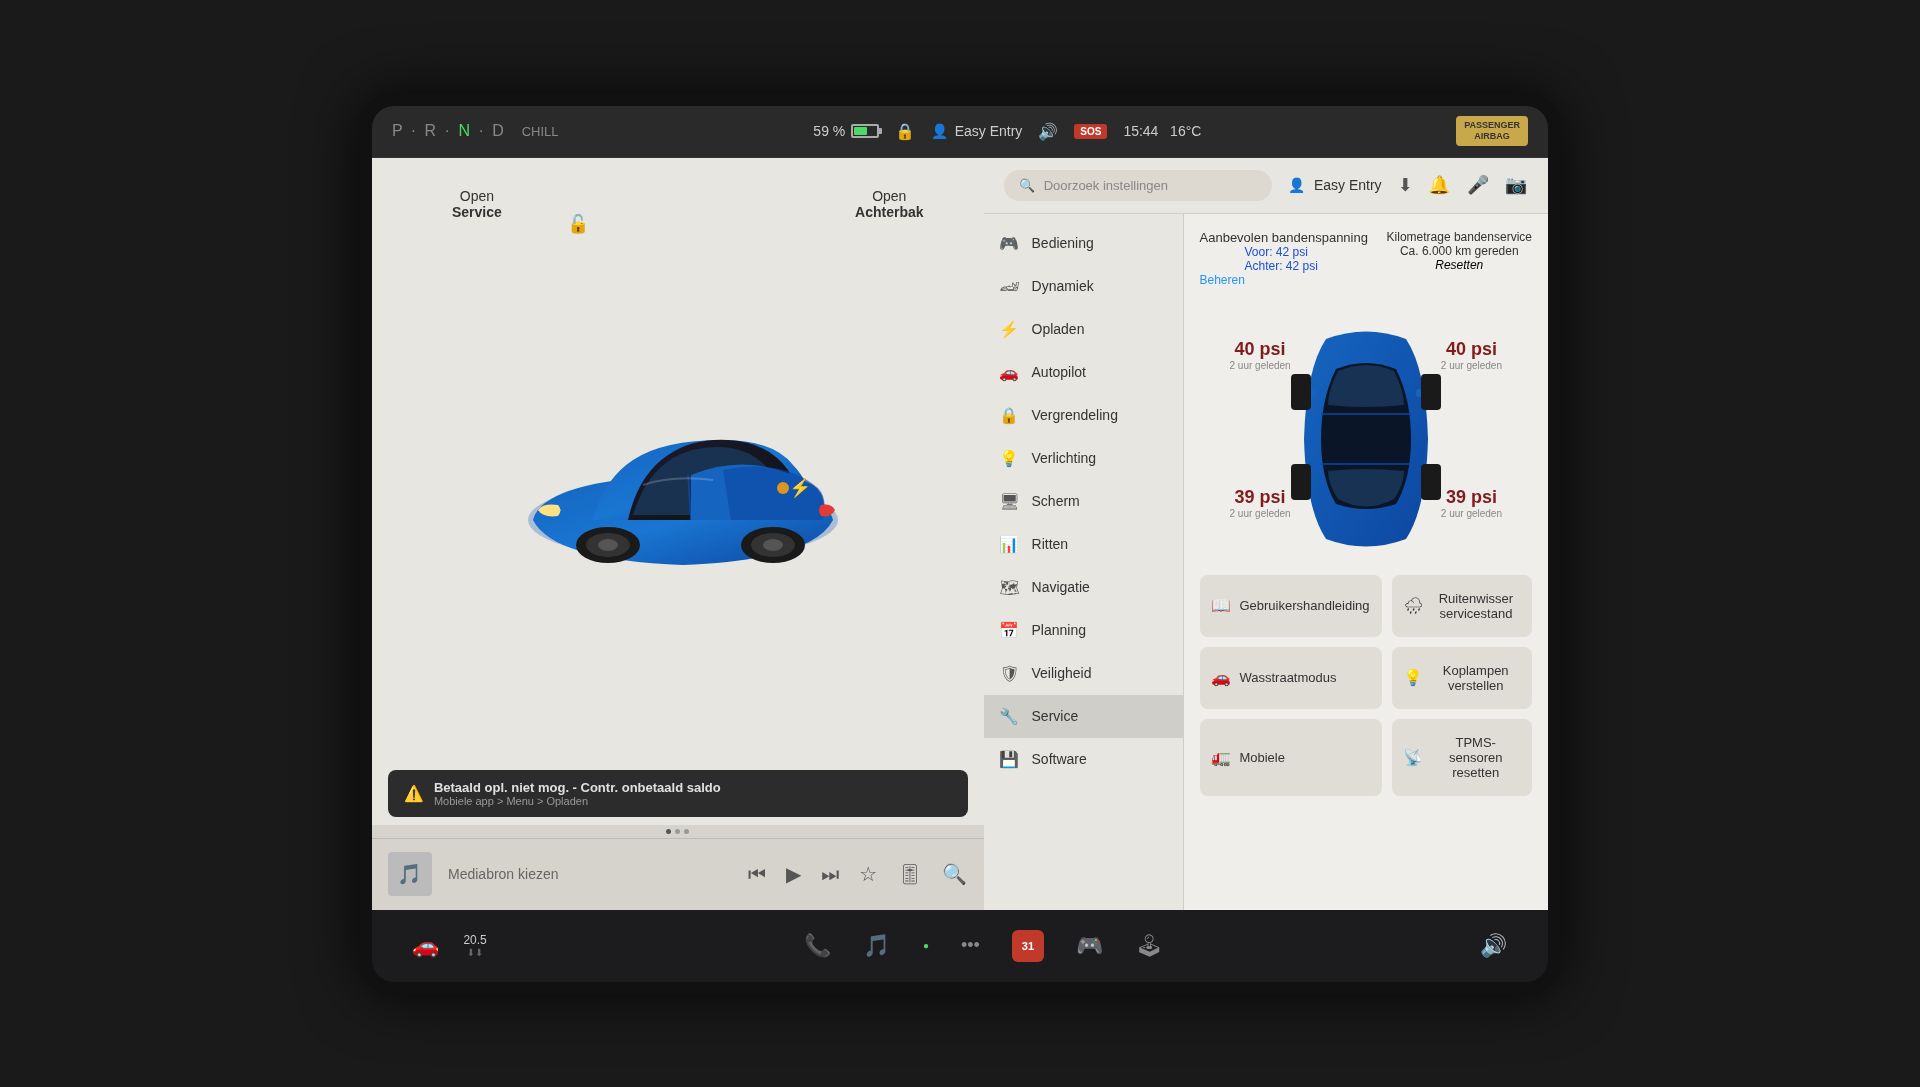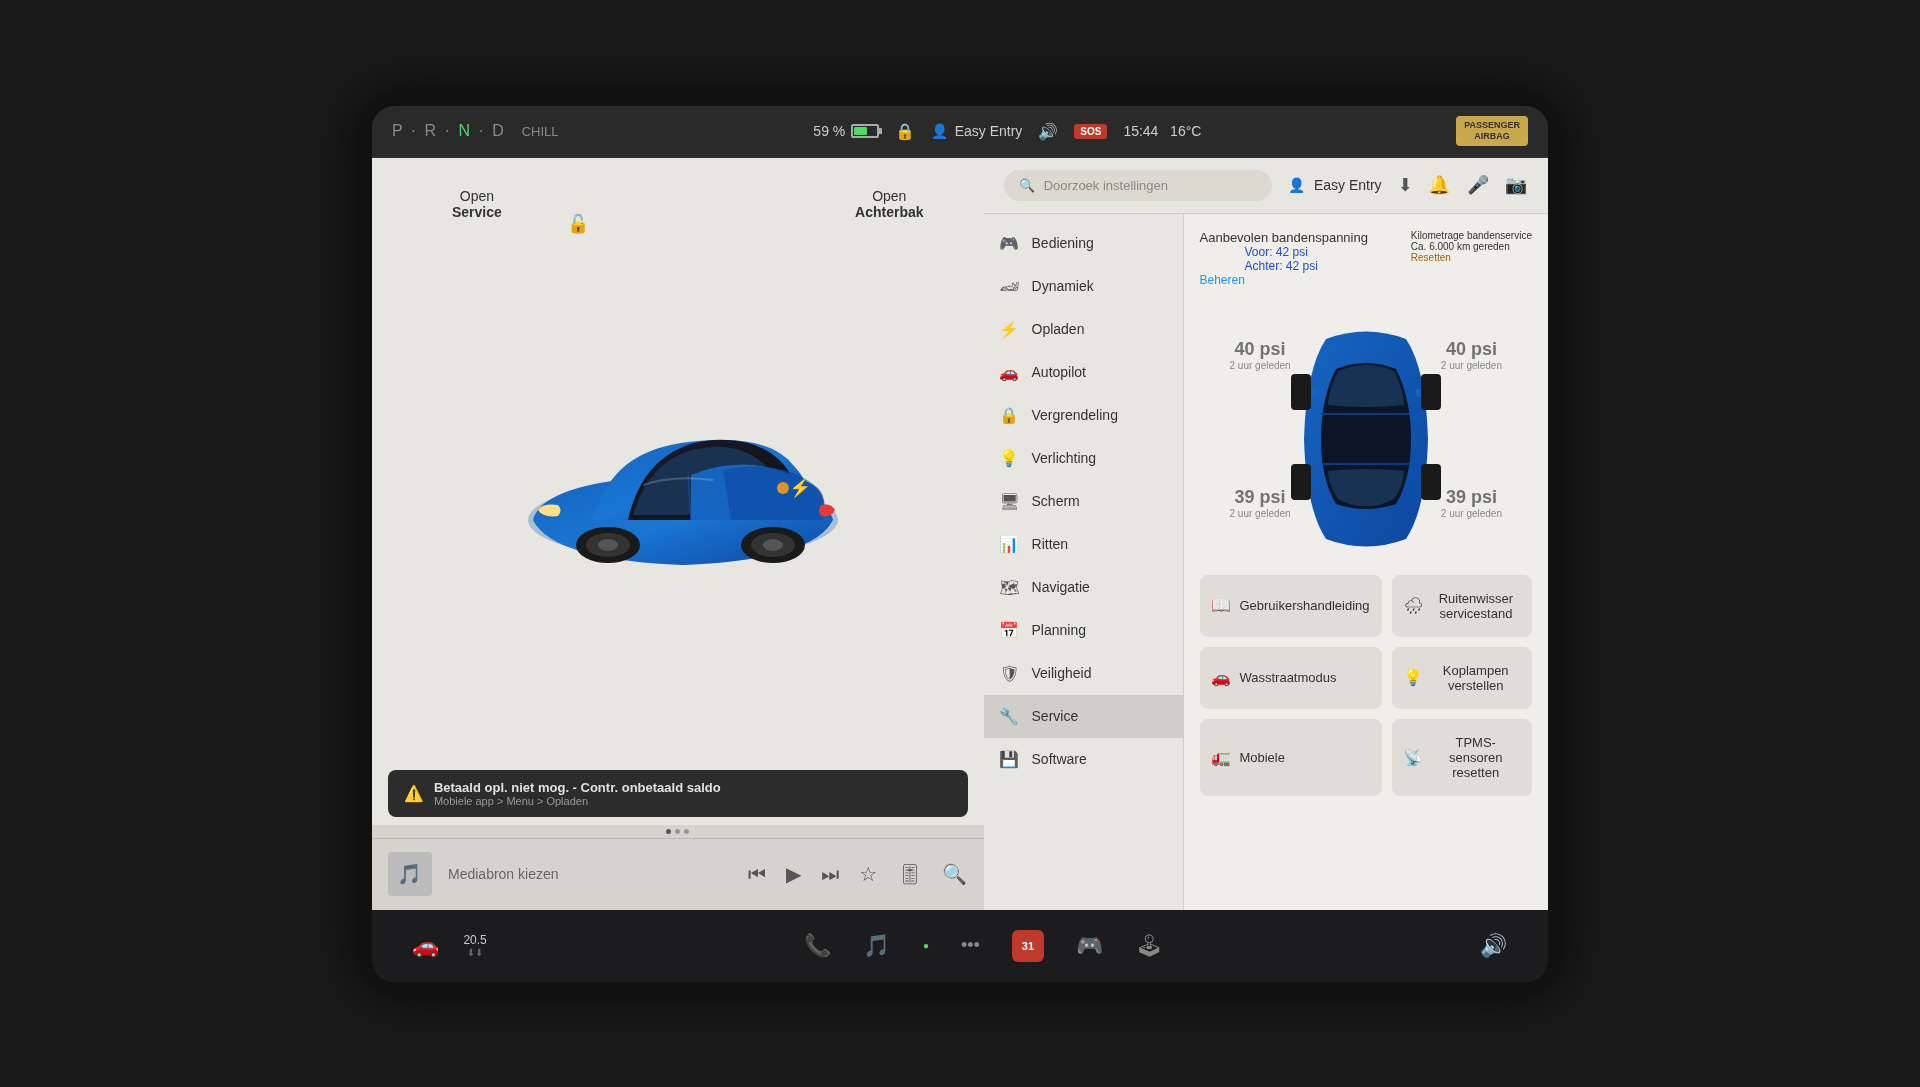--- a/index.html
+++ b/index.html
@@ -357,25 +357,25 @@
 
     .tire-recommended {
       font-size: 12px;
       color: #333;
     }
     .tire-recommended .title { font-size: 13px; font-weight: 500; }
     .tire-recommended .value { color: #1d4ed8; margin-left: 45px; }
     .tire-recommended .manage-link { color: #2196f3; font-size: 12px; }
 
     .tire-km-service {
-      font-size: 10px;
+      font-size: 12px;
       color: #333;
-      text-align: left;
-    }
-    .tire-km-service .reset-link { color: #a16207; }
+      text-align: center;
+    }
+    .tire-km-service .reset-link { color: #000000; font-style: italic; }
 
     .tire-diagram {
       position: relative;
       height: 260px;
       display: flex;
       align-items: center;
       justify-content: center;
       margin-bottom: 16px;
     }
 
@@ -384,21 +384,21 @@
       height: 240px;
       position: relative;
     }
 
     .tire-reading {
       position: absolute;
       text-align: center;
       font-size: 13px;
       color: #333;
     }
-    .tire-reading .psi-val { font-size: 18px; font-weight: 600; color: #737373; }
+    .tire-reading .psi-val { font-size: 18px; font-weight: 600; color: #7f1d1d; }
     .tire-reading .psi-sub { font-size: 10px; color: #888; }
 
     .tire-fl { top: 40px; left: 30px; }
     .tire-fr { top: 40px; right: 30px; }
     .tire-rl { bottom: 40px; left: 30px; }
     .tire-rr { bottom: 40px; right: 30px; }
 
     .service-buttons {
       display: grid;
       grid-template-columns: 1fr 1fr;

